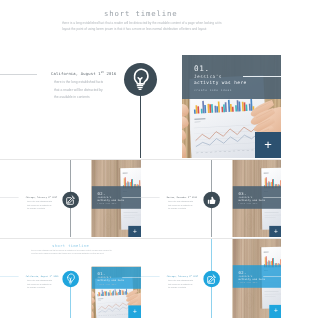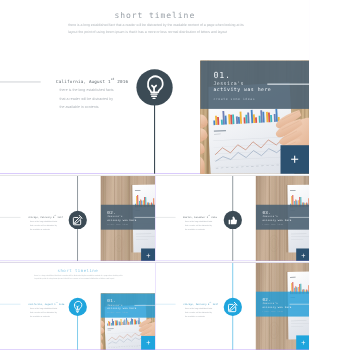--- a/index.html
+++ b/index.html
@@ -1,18 +1,18 @@
 <!DOCTYPE html>
 <html><head>
 <meta charset="utf-8">
 <style>
   html,body{margin:0;padding:0;}
   body{width:281px;height:318px;background:#fff;font-family:"Liberation Sans",sans-serif;overflow:hidden;}
   .grid{position:relative;width:281px;height:318px;background:#ffffff;}
-  .slide{position:absolute;background:#8b5cf6;overflow:hidden;}
+  .slide{position:absolute;background:#4c1d95;overflow:hidden;}
   .s1{left:0;top:0;width:281px;height:158px;}
   .s2{left:0;top:160px;width:140.5px;height:77px;}
   .s3{left:140.5px;top:160px;width:140.5px;height:77px;}
   .s4{left:0;top:239px;width:140.5px;height:79px;}
   .s5{left:140.5px;top:239px;width:140.5px;height:79px;}
   .hgap{position:absolute;left:0;width:281px;height:1px;background:#e6e6e6;}
 
   
   .canvas{position:absolute;left:0;top:0;width:281px;height:158px;transform-origin:0 0;background:#fff;}
 

